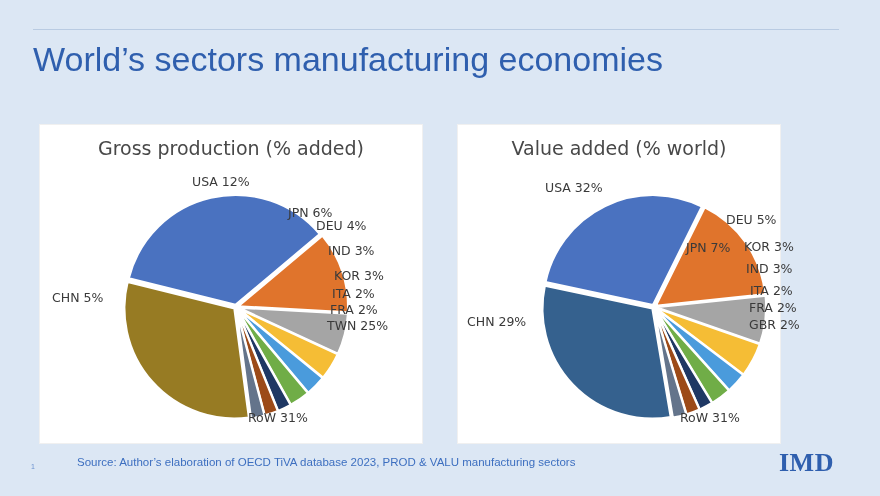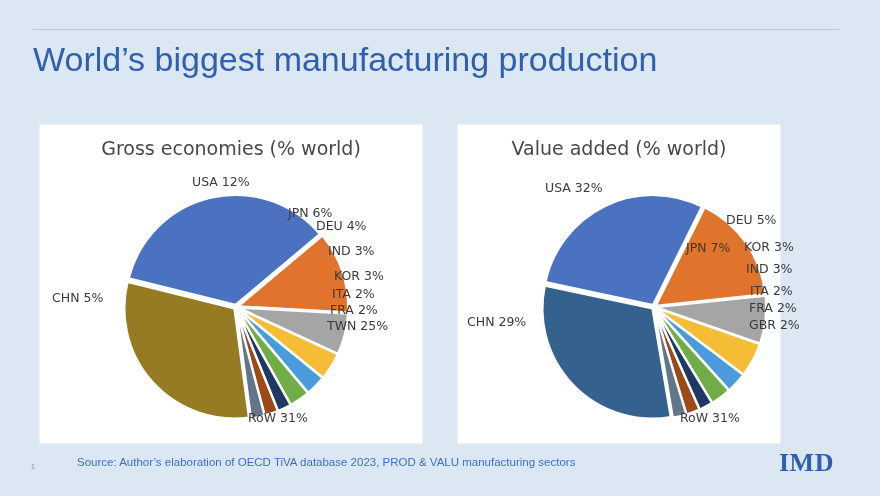--- a/index.html
+++ b/index.html
@@ -101,24 +101,24 @@
     color: #2f5fae;
     letter-spacing: 0.5px;
   }
 </style>
 </head>
 <body>
 
 <div class="slide">
 
   <div class="title-rule"></div>
-  <div class="slide-title">World’s biggest manufacturing production</div>
+  <div class="slide-title">World’s sectors manufacturing economies</div>
 
   <div class="card card-left">
-    <div class="chart-title">Gross economies  (% world)</div>
+    <div class="chart-title">Gross production  (% added)</div>
     <div class="pie-wrap" id="pie0">
         <svg class="pie" width="382" height="318" viewBox="0 0 382 318">
           <path d="M 195.5051076804435 179.85638585747247 L 88.77257779008389 153.244977341509 A 110 110 0 0 1 279.7699964235311 109.14974879195313 Z" fill="#4a72c0" stroke="#ffffff" stroke-width="2.2"></path>
           <path d="M 198.0875272256179 181.30557211871638 L 282.3524159687055 110.59893505319704 A 110 110 0 0 1 307.9160112856358 187.4459376679644 Z" fill="#e0742c" stroke="#ffffff" stroke-width="2.2"></path>
           <path d="M 198.1346505978072 182.53222817031926 L 307.9631346578251 188.67259371956726 A 110 110 0 0 1 297.99017323642715 228.6719572393987 Z" fill="#a5a5a5" stroke="#ffffff" stroke-width="2.2"></path>
           <path d="M 197.86570581154413 183.16582238131306 L 297.7212284501641 229.3055514503925 A 110 110 0 0 1 283.1095995690039 252.68904567444665 Z" fill="#f5bd35" stroke="#ffffff" stroke-width="2.2"></path>
           <path d="M 197.56645730118018 183.54473671658937 L 282.81035105864 253.06796000972295 A 110 110 0 0 1 268.2730943666995 267.80962545967697 Z" fill="#4a9bdc" stroke="#ffffff" stroke-width="2.2"></path>
           <path d="M 197.24925623911682 183.81090001077578 L 267.95589330463616 268.0757887538634 A 110 110 0 0 1 250.9138187443774 279.8323285104549 Z" fill="#70ad47" stroke="#ffffff" stroke-width="2.2"></path>
           <path d="M 196.95058864736436 183.98403155809126 L 250.61515115262495 280.00546005777034 A 110 110 0 0 1 238.15731392311466 285.9742555604379 Z" fill="#1f3864" stroke="#ffffff" stroke-width="2.2"></path>
           <path d="M 196.69442788128362 184.0875272256179 L 237.90115315703395 286.07775122796454 A 110 110 0 0 1 224.7934612542206 290.43809997210843 Z" fill="#9c4a18" stroke="#ffffff" stroke-width="2.2"></path>

